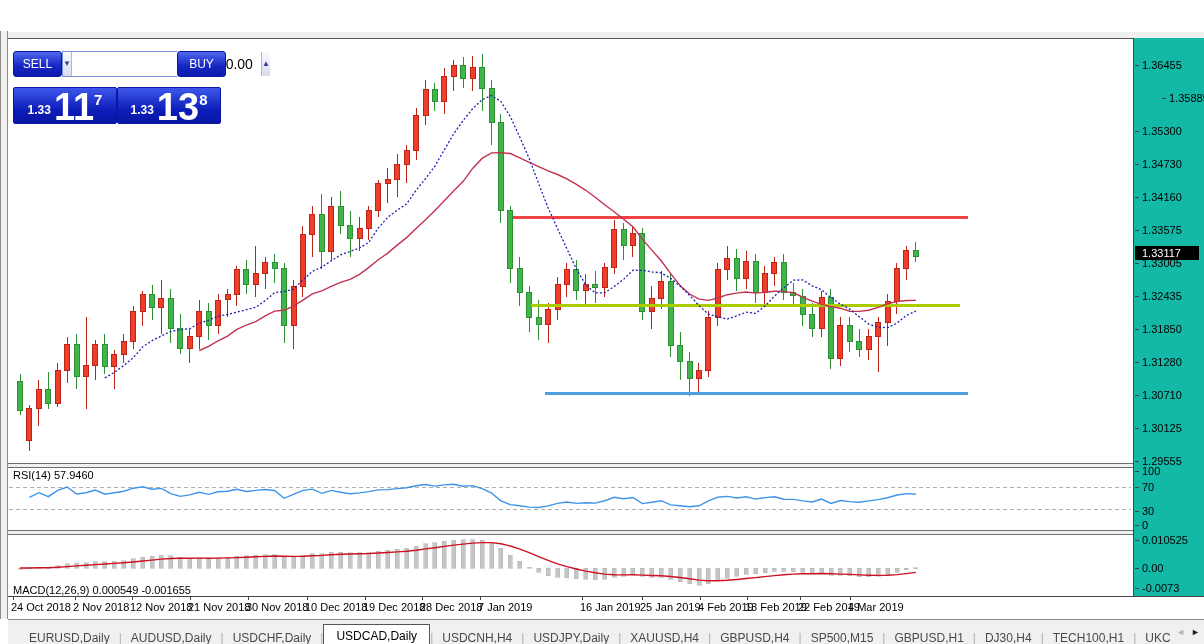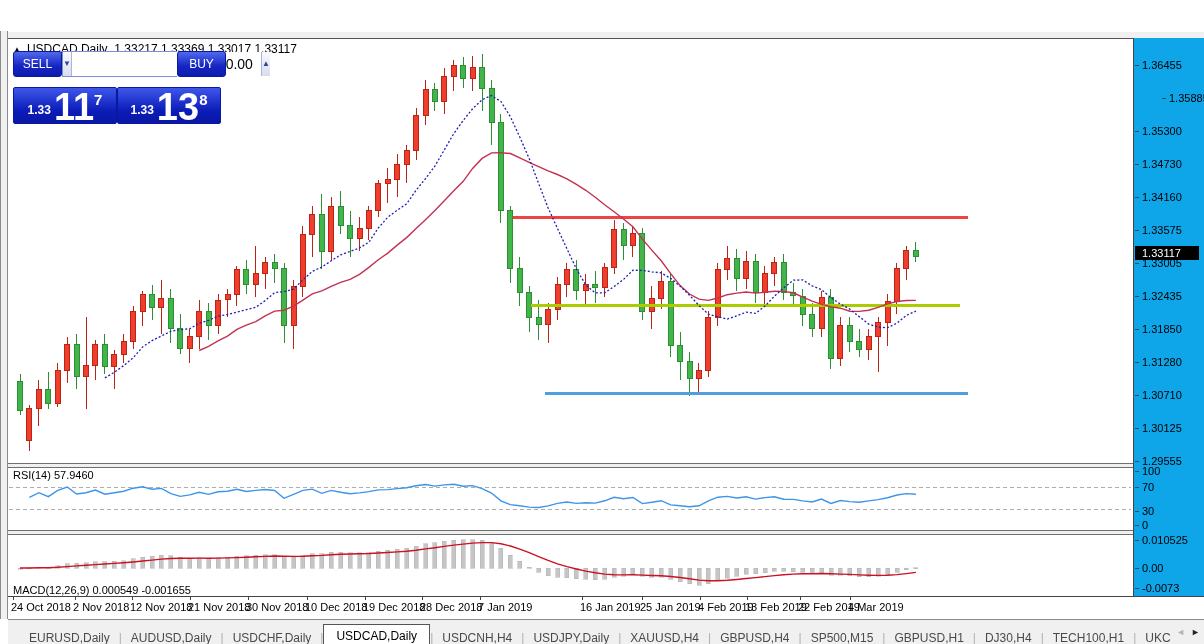--- a/index.html
+++ b/index.html
@@ -27,21 +27,21 @@
   #panel-main { top:39px;  width:1125px; height:424px; }
   #panel-rsi  { top:468px; width:1125px; height:62px; }
   #panel-macd { top:535px; width:1125px; height:61px; }
   .panel-sep { position:absolute; left:8px; width:1196px; height:5px; background:#f0f0f0;
                border-top:1px solid #6f6f6f; border-bottom:1px solid #6f6f6f; }
   #sep1 { top:463px; } #sep2 { top:530px; }
   #axis-vline { position:absolute; left:1133px; top:38px; width:1px; height:558px; background:#444; }
   #axis-bottom { position:absolute; left:8px; top:596px; width:1196px; height:1px; background:#444; }
 
   
-  #price-axis { position:absolute; left:1134px; top:38px; width:70px; height:558px; background:#0ea5e9; }
+  #price-axis { position:absolute; left:1134px; top:38px; width:70px; height:558px; background:#14b8a6; }
   .ptick { position:absolute; left:8px; transform:translateY(-50%); color:#000; white-space:nowrap; }
   .ptick:before { content:""; position:absolute; left:-7px; top:50%; width:4px; height:1px; background:#444; }
   #cur-price { position:absolute; left:1135px; width:64px; height:14px; background:#000; color:#fff;
                line-height:14px; padding-left:7px; z-index:5; }
 
   
   #gfx { position:absolute; left:0; top:0; width:1204px; height:644px; pointer-events:none; z-index:2; }
 
   
   .ind-label { position:absolute; z-index:3; color:#000; white-space:nowrap; }
@@ -422,23 +422,20 @@
       <rect x="857.3" y="568.0" width="4" height="8.6" fill="#c6c6c6" stroke="#b2b2b2" stroke-width="0.5" shape-rendering="crispEdges"></rect>
       <rect x="866.7" y="568.0" width="4" height="8.6" fill="#c6c6c6" stroke="#b2b2b2" stroke-width="0.5" shape-rendering="crispEdges"></rect>
       <rect x="876.1" y="568.0" width="4" height="8.0" fill="#c6c6c6" stroke="#b2b2b2" stroke-width="0.5" shape-rendering="crispEdges"></rect>
       <rect x="885.6" y="568.0" width="4" height="6.6" fill="#c6c6c6" stroke="#b2b2b2" stroke-width="0.5" shape-rendering="crispEdges"></rect>
       <rect x="895.0" y="568.0" width="4" height="4.1" fill="#c6c6c6" stroke="#b2b2b2" stroke-width="0.5" shape-rendering="crispEdges"></rect>
       <rect x="904.4" y="568.0" width="4" height="1.5" fill="#c6c6c6" stroke="#b2b2b2" stroke-width="0.5" shape-rendering="crispEdges"></rect>
       <rect x="913.9" y="567.6" width="4" height="1.0" fill="#c6c6c6" stroke="#b2b2b2" stroke-width="0.5" shape-rendering="crispEdges"></rect>
       <polyline points="20.0,568.0 29.4,568.0 38.9,567.8 48.3,567.7 57.7,567.3 67.2,566.6 76.6,565.9 86.0,565.3 95.4,564.6 104.9,564.0 114.3,563.4 123.7,562.8 133.2,562.0 142.6,561.0 152.0,560.1 161.4,559.1 170.9,558.5 180.3,558.2 189.7,558.2 199.2,558.1 208.6,558.2 218.0,558.1 227.5,557.9 236.9,557.6 246.3,557.2 255.8,556.8 265.2,556.4 274.6,556.0 284.0,556.2 293.5,556.4 302.9,556.2 312.3,555.7 321.8,555.4 331.2,554.8 340.6,554.3 350.1,554.0 359.5,553.7 368.9,553.5 378.3,553.0 387.8,552.5 397.2,551.9 406.6,551.2 416.1,550.2 425.5,548.9 434.9,547.7 444.3,546.4 453.8,545.1 463.2,544.1 472.6,543.1 482.1,542.6 491.5,542.6 500.9,543.7 510.4,546.0 519.8,549.1 529.2,552.7 538.6,556.6 548.1,560.4 557.5,563.8 566.9,566.6 576.4,569.0 585.8,571.1 595.2,572.8 604.7,574.1 614.1,574.7 623.5,574.9 632.9,574.8 642.4,575.1 651.8,575.5 661.2,575.8 670.7,576.5 680.1,577.5 689.5,578.8 699.0,580.1 708.4,580.8 717.8,580.8 727.3,580.3 736.7,579.5 746.1,578.5 755.5,577.6 765.0,576.6 774.4,575.6 783.8,574.7 793.3,574.1 802.7,573.7 812.1,573.7 821.5,573.5 831.0,573.8 840.4,574.1 849.8,574.4 859.3,574.9 868.7,575.2 878.1,575.4 887.6,575.2 897.0,574.6 906.4,573.6 915.9,572.4" fill="none" stroke="#cc1122" stroke-width="1.4"></polyline>
     </svg>
 
-  <div id="chart-title" class="ind-label">
-    <span class="tri">▲</span><span>USDCAD,Daily</span>&nbsp;&nbsp;<span>1.33217 1.33369 1.33017 1.33117</span>
-  </div>
   <div id="rsi-label" class="ind-label">RSI(14) 57.9460</div>
   <div id="macd-label" class="ind-label">MACD(12,26,9) 0.000549 -0.001655</div>
 
   <div id="trade">
     <div class="trow1">
       <div class="tbtn">SELL</div>
       <div id="vol-unit">
         <div class="spin" id="spin-dn">▼</div>
         <input id="vol-field" value="10.00" style="">
         <div class="spin" id="spin-up">▲</div>

